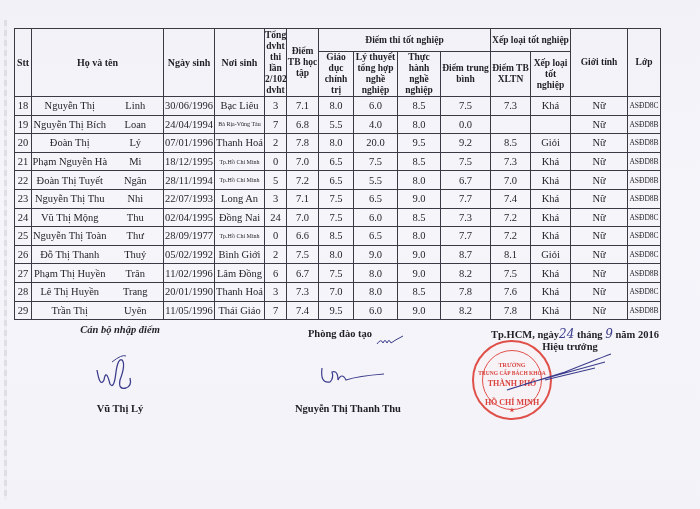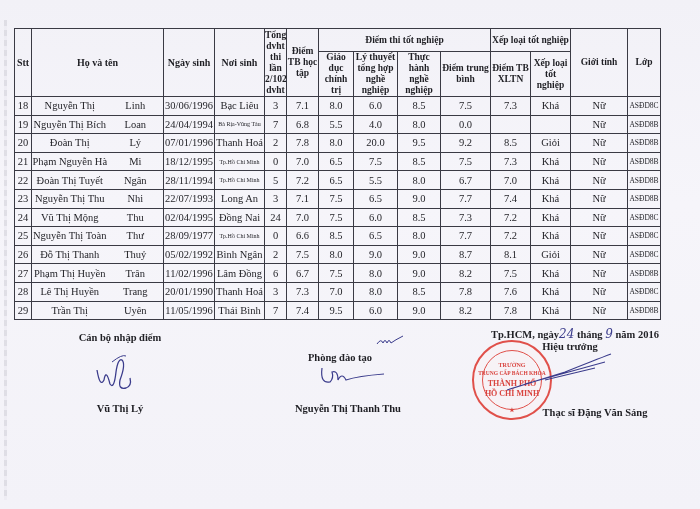--- a/index.html
+++ b/index.html
@@ -249,21 +249,21 @@
           <td>7.2</td>
           <td>Khá</td>
           <td>Nữ</td>
           <td class="cls">ASĐD8C</td>
         </tr>
         <tr class="row">
           <td class="stt">26</td>
           <td class="first">Đỗ Thị Thanh</td>
           <td class="last">Thuỷ</td>
           <td>05/02/1992</td>
-          <td>Bình Ngân</td>
+          <td>Bình Giới</td>
           <td>2</td>
           <td>7.5</td>
           <td>8.0</td>
           <td>9.0</td>
           <td>9.0</td>
           <td>8.7</td>
           <td>8.1</td>
           <td>Giỏi</td>
           <td>Nữ</td>
           <td class="cls">ASĐD8C</td>
@@ -300,43 +300,43 @@
           <td>7.6</td>
           <td>Khá</td>
           <td>Nữ</td>
           <td class="cls">ASĐD8C</td>
         </tr>
         <tr class="row">
           <td class="stt">29</td>
           <td class="first">Trần Thị</td>
           <td class="last">Uyên</td>
           <td>11/05/1996</td>
-          <td>Thái Bình</td>
+          <td>Thái Giáo</td>
           <td>7</td>
           <td>7.4</td>
           <td>9.5</td>
           <td>6.0</td>
           <td>9.0</td>
           <td>8.2</td>
           <td>7.8</td>
           <td>Khá</td>
           <td>Nữ</td>
           <td class="cls">ASĐD8B</td>
         </tr>
       </tbody>
   </table>
 
-  <div class="sig" style="left:60px; top:332px; width:120px;">Cán bộ nhập điểm</div>
+  <div class="sig" style="left:60px; top:324px; width:120px;font-style:italic;">Cán bộ nhập điểm</div>
   <svg class="scribble" style="left:92px; top:350px;" width="50" height="50">
     <path d="M5 20 Q8 38 12 30 Q14 18 18 34 Q22 40 24 22 Q26 8 30 10 Q34 14 28 30 Q26 40 34 38 Q40 36 38 28" fill="none" stroke="#3b3c8c" stroke-width="1.3"></path>
     <path d="M20 12 Q30 4 34 6" fill="none" stroke="#3b3c8c" stroke-width="1"></path>
   </svg>
   <div class="sig" style="left:60px; top:403px; width:120px;">Vũ Thị Lý</div>
 
-  <div class="sig" style="left:300px; top:352px; width:80px;">Phòng đào tạo</div>
+  <div class="sig" style="left:300px; top:328px; width:80px;">Phòng đào tạo</div>
   <svg class="scribble" style="left:375px; top:334px;" width="30" height="14">
     <path d="M2 10 Q6 4 8 9 Q10 4 12 9 Q14 4 16 9 Q20 6 28 2" fill="none" stroke="#3b3c8c" stroke-width="1"></path>
   </svg>
   <svg class="scribble" style="left:318px; top:362px;" width="70" height="30">
     <path d="M4 6 Q2 22 12 20 Q16 16 14 10 Q20 8 20 18 Q24 10 28 18 Q40 14 66 12" fill="none" stroke="#3b3c8c" stroke-width="1.2"></path>
   </svg>
   <div class="sig" style="left:278px; top:403px; width:140px;">Nguyễn Thị Thanh Thu</div>
 
   <div class="sig" style="left:470px; top:327px; width:210px; text-align:center;">
     <span>Tp.HCM, ngày</span><span class="hand">24</span>
@@ -344,21 +344,20 @@
     <span class="hand">9</span>
     <span>năm 2016</span>
   </div>
   <div class="sig" style="left:525px; top:341px; width:90px;">Hiệu trưởng</div>
 
   <div class="stamp">
     <div class="inner"></div>
     <div class="t" style="top:19px; font-size:6px;">TRƯỜNG</div>
     <div class="t" style="top:27px; font-size:5.5px;">TRUNG CẤP BÁCH KHOA</div>
     <div class="t" style="top:37px; font-size:8px;">THÀNH PHỐ</div>
-    <div class="t" style="top:47px; font-size:8px;text-align:center;">HỒ CHÍ MINH</div>
+    <div class="t" style="top:56px; font-size:8px;text-align:center;">HỒ CHÍ MINH</div>
     <div class="t" style="top:64px; font-size:6px;">★</div>
   </div>
   <svg class="scribble" style="left:505px; top:350px;" width="110" height="45">
     <path d="M2 40 L60 22 Q90 10 106 4 M20 34 L100 12 M40 30 L90 18" fill="none" stroke="#3b3c8c" stroke-width="1.1"></path>
   </svg>
-  <div class="sig" style="left:530px; top:407px; width:130px;">Thạc sĩ Đặng Văn Sáng</div>
 
 </div>
 
 </body></html>

